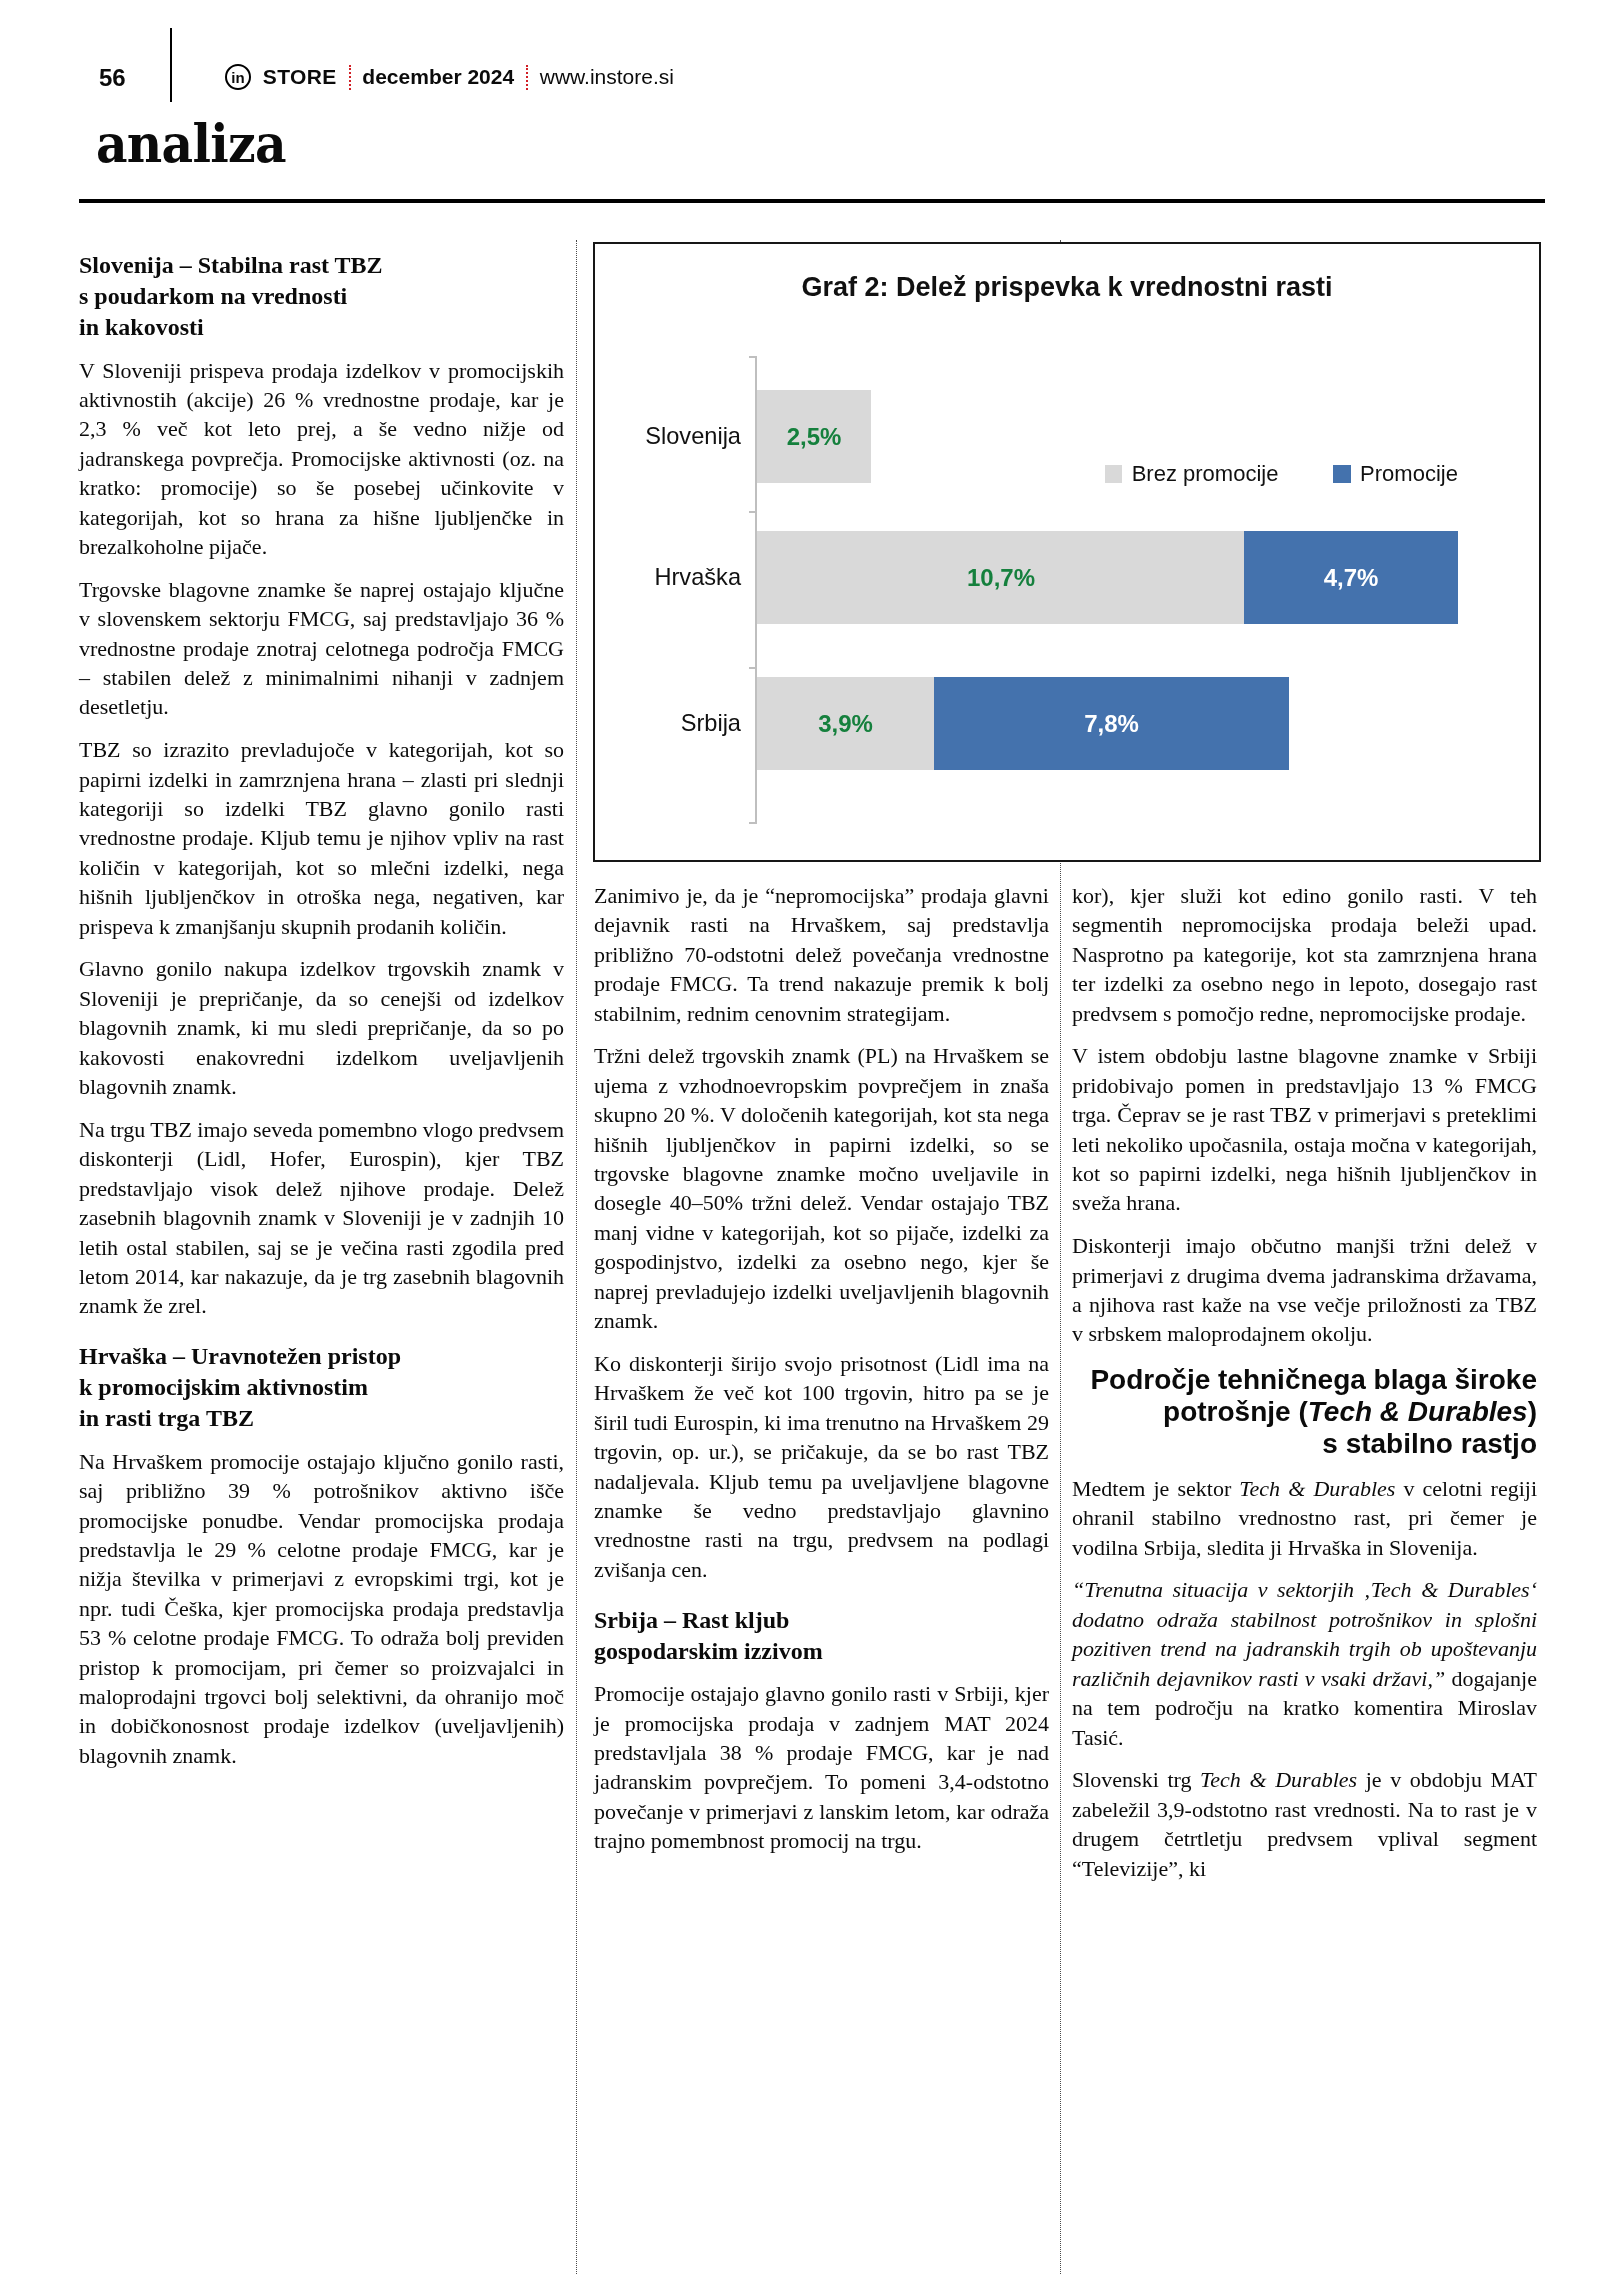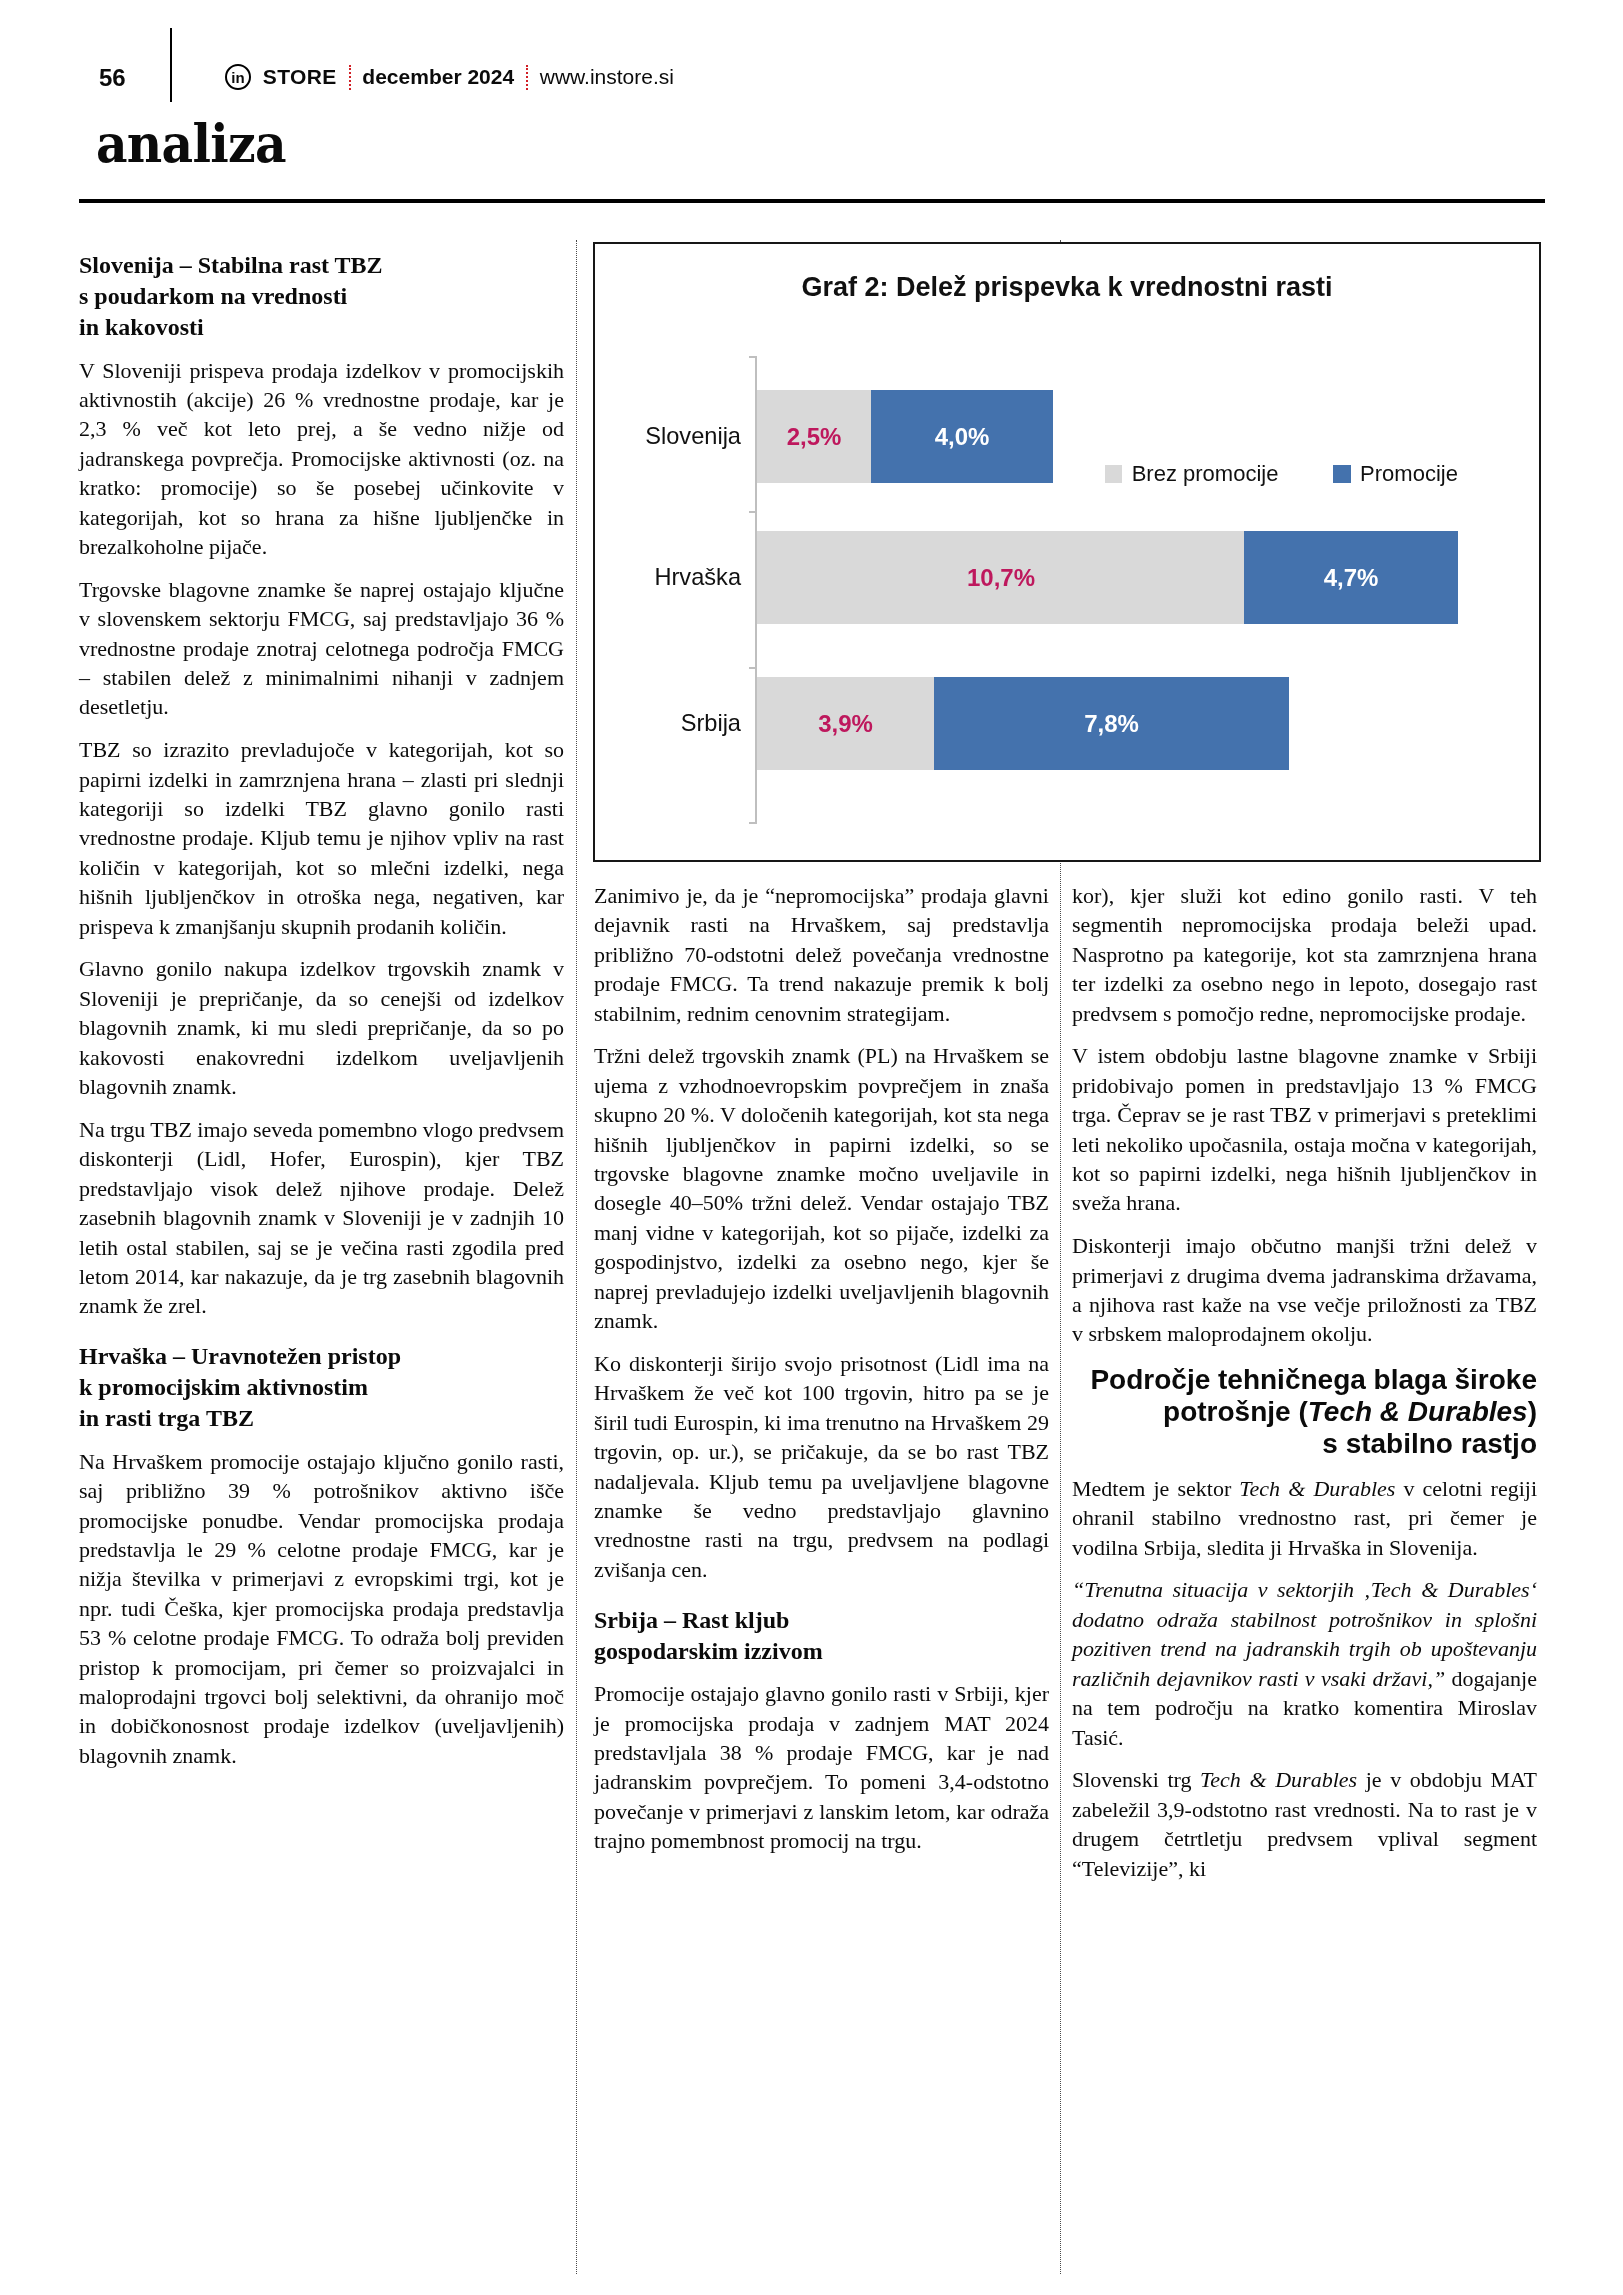--- a/index.html
+++ b/index.html
@@ -30,21 +30,21 @@
              border:2.4px solid #161616;background:#fff;font-family:"Liberation Sans",sans-serif;}
   .chart-title{position:absolute;left:0;top:28px;width:100%;text-align:center;
                font-size:27px;font-weight:700;color:#111;}
   .plot{position:absolute;inset:0;}
   .axis{position:absolute;left:160px;top:112px;width:1.6px;height:468px;background:#bfbfbf;}
   .tick{position:absolute;left:154px;width:7.9px;height:1.6px;background:#bfbfbf;}
   .bar-row{position:absolute;left:0;width:100%;height:93px;}
   .cat-label{position:absolute;left:0;top:0;width:146px;height:93px;line-height:93px;
              text-align:right;font-size:23.6px;color:#111;}
   .seg{position:absolute;top:0;height:93px;display:flex;align-items:center;justify-content:center;}
-  .val{font-size:24px;font-weight:700;color:#be185d;}
+  .val{font-size:24px;font-weight:700;color:#15803d;}
   .val.white{color:#fff;}
   .legend{position:absolute;left:510px;top:217px;display:flex;align-items:center;gap:55px;
           font-size:22px;color:#111;}
   .legend .item{display:flex;align-items:center;gap:9.4px;}
   .swatch{width:17.3px;height:17.3px;display:inline-block;}
   
   .col{position:absolute;font-size:22px;line-height:29.4px;text-align:justify;}
   .col-left {left:79px;top:250px;width:485px;}
   .col-mid  {left:594px;top:881px;width:455px;}
   .col-right{left:1072px;top:881px;width:465px;}
@@ -83,23 +83,20 @@
     <div class="plot" id="plot">
       <div class="axis"></div>
       <div class="tick" style="top:112px"></div>
       <div class="tick" style="top:267px"></div>
       <div class="tick" style="top:423px"></div>
       <div class="tick" style="top:578px"></div>
     <div class="bar-row" style="top: 146px;">
           <div class="cat-label">Slovenija</div>
           <div class="seg" style="left: 162px; width: 114px; background: rgb(217, 217, 217);">
             <span class="val">2,5%</span>
-          </div>
-          <div class="seg" style="left: 276px; width: 182px; background: rgb(68, 114, 173);">
-            <span class="val white">4,0%</span>
           </div>
         </div>
         <div class="bar-row" style="top: 287px;">
           <div class="cat-label">Hrvaška</div>
           <div class="seg" style="left: 162px; width: 488px; background: rgb(217, 217, 217);">
             <span class="val">10,7%</span>
           </div>
           <div class="seg" style="left: 649px; width: 214px; background: rgb(68, 114, 173);">
             <span class="val white">4,7%</span>
           </div>

